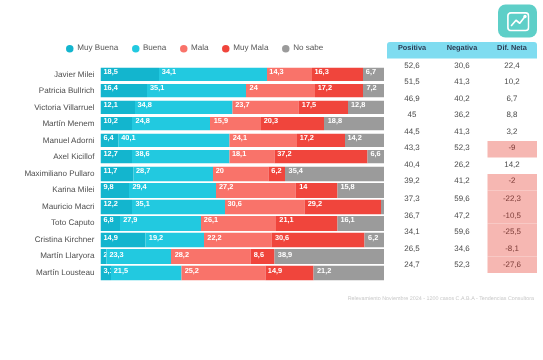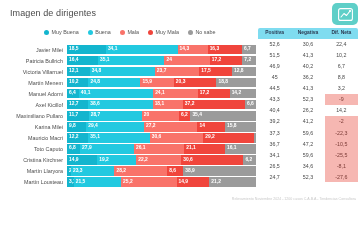--- a/index.html
+++ b/index.html
@@ -69,21 +69,20 @@
   .footer {
     position: absolute; right: 6px; bottom: 4px;
     font-size: 3.6px; color: #c9c9c9; white-space: nowrap;
   }
 </style>
 </head>
 <body>
 
 <div id="app">
 
-  <div class="title">Imagen de dirigentes</div>
 
   <div class="logo">
     <span>
       <svg width="15" height="13" viewBox="0 0 15 13">
         <rect x="0.6" y="0.6" width="13.8" height="11.8" rx="2" fill="none" stroke="#ffffff" stroke-width="1.1"></rect>
         <polyline points="3,9 6,5.5 8.5,7.5 12,3" fill="none" stroke="#ffffff" stroke-width="1.1" stroke-linecap="round" stroke-linejoin="round"></polyline>
         <circle cx="12" cy="3" r="1.1" fill="#ffffff"></circle>
       </svg>
     </span>
   </div>

